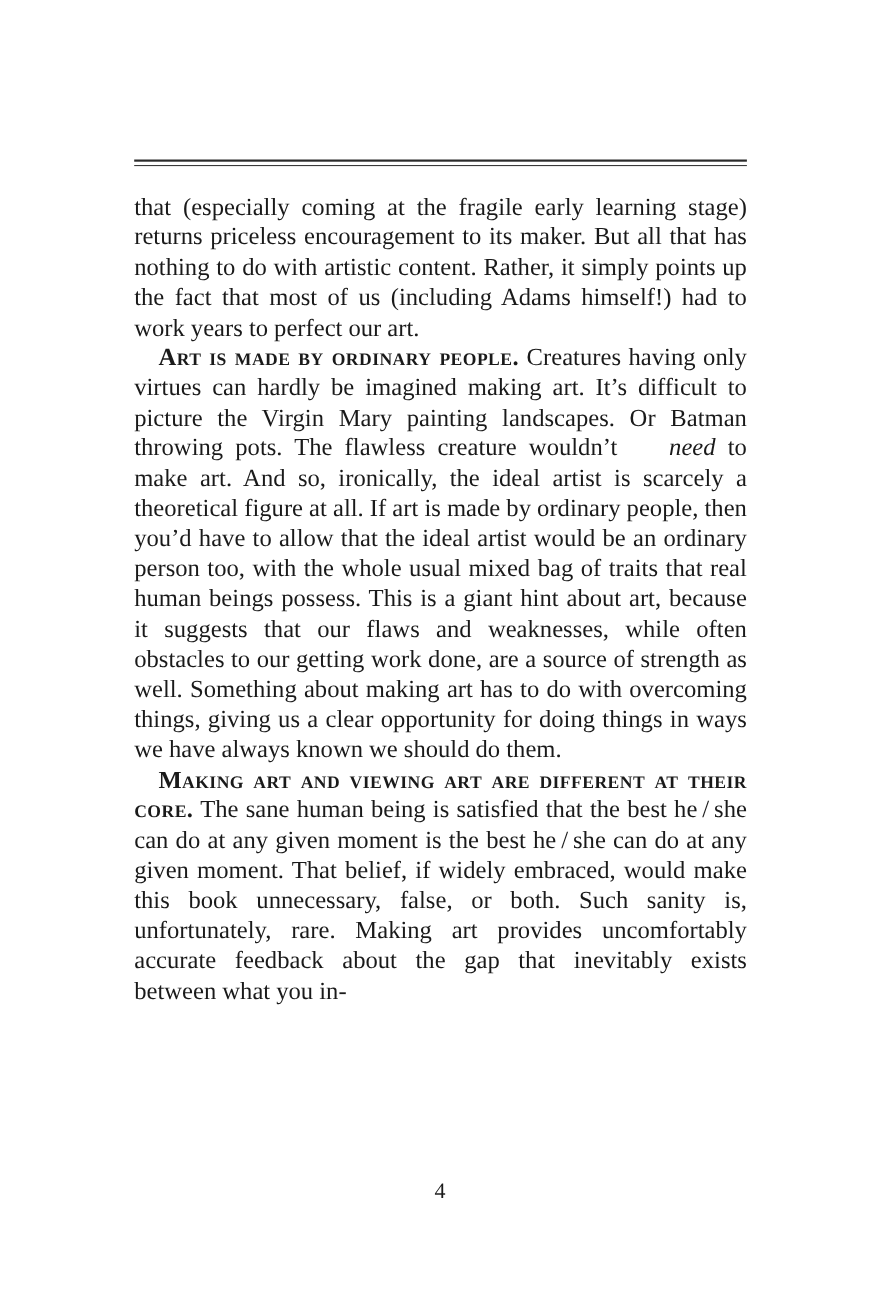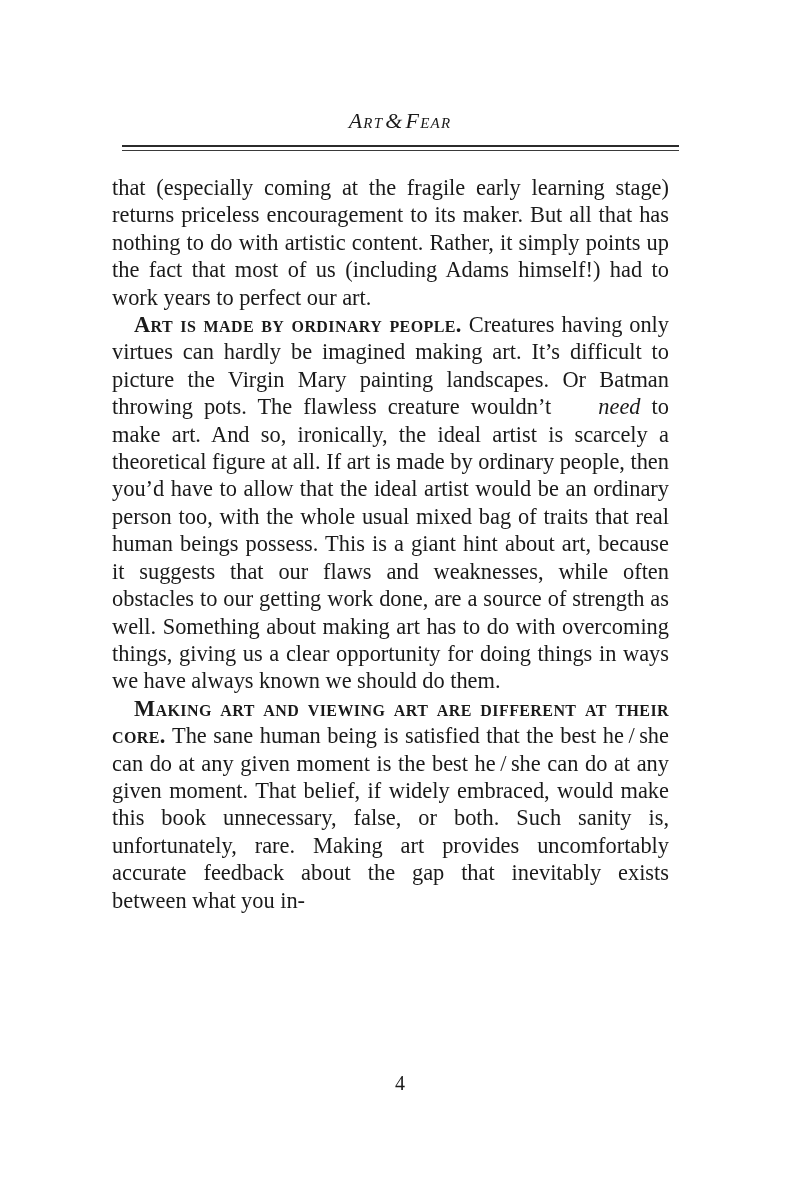--- a/index.html
+++ b/index.html
@@ -63,21 +63,21 @@
     left: 0;
     top: 5px;
     width: 100%;
     height: 1px;
     background: #3a3a3a;
   }
 
   
   .textblock {
     position: absolute;
-    left: 112px;
+    left: 122px;
     top: 174px;
     width: 557px;
   }
 
   .para {
     margin: 0;
     font-size: 22.4px;
     line-height: 27.4px;
     text-align: justify;
     text-align-last: left;
@@ -108,21 +108,20 @@
     text-align: center;
     font-size: 20px;
     color: #1a1a1a;
   }
 </style>
 </head>
 <body>
 
 <div class="page">
 
-  <div class="running-head"><span>Art</span><span class="amp">&amp;</span><span>Fear</span></div>
 
   <div class="header-rule">
     <div class="rule-top"></div>
     <div class="rule-bottom"></div>
   </div>
 
   <div class="textblock">
 
     <p class="para"><span>that (especially coming at the fragile early learning stage) returns priceless encouragement to its maker. But all that has nothing to do with artistic content. Rather, it simply points up the fact that most of us (including Adams himself!) had to work years to perfect our art.</span></p>
 

